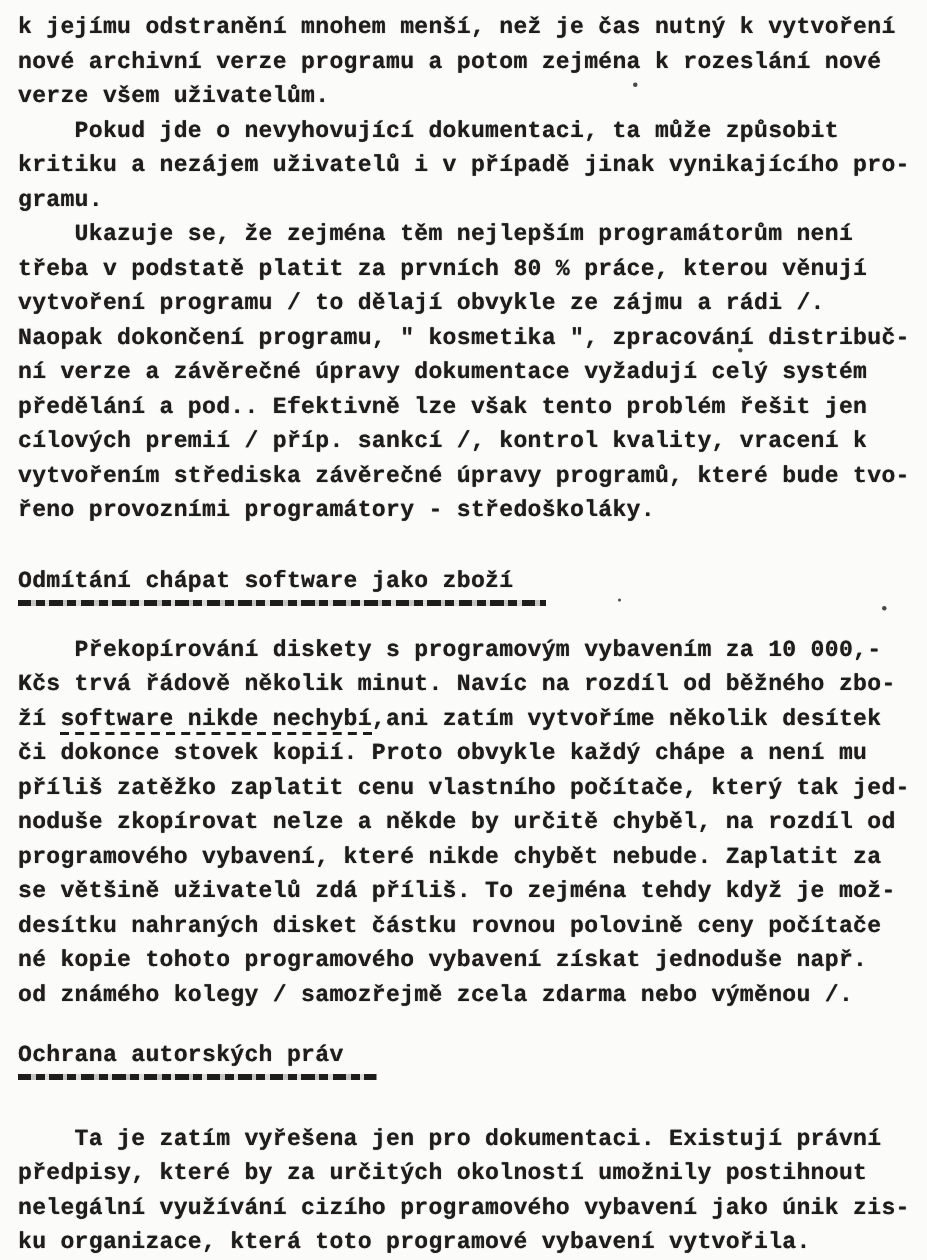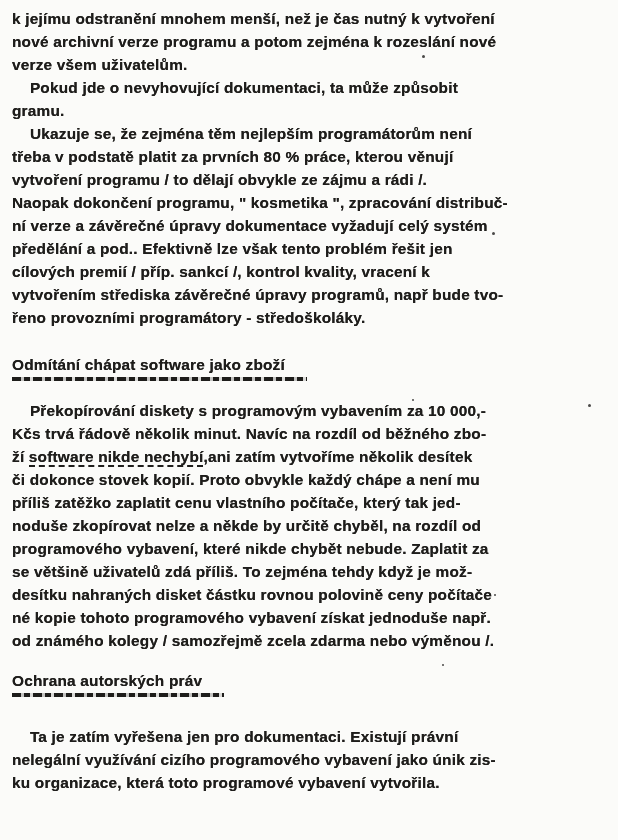--- a/index.html
+++ b/index.html
@@ -12,21 +12,21 @@
     width: 618px;
     height: 840px;
     background: var(--paper);
     overflow: hidden;
     position: relative;
   }
   .page {
     width: 618px;
     height: 840px;
     padding: 7px 6px 0 12px;
-    font-family: Liberation Sans, sans-serif;
+    font-family: Liberation Mono, monospace;
     font-weight: bold;
     font-size: 15.4px;
     line-height: 23px;
     letter-spacing: 0.2px;
     color: var(--ink);
     text-shadow: 0 0 0.6px rgba(30,29,27,0.85);
   }
   .para { margin: 0; }
   .line { white-space: pre; height: 23px; }
   .heading-block { margin-top: 24px; display: block; }
@@ -70,32 +70,33 @@
 <div class="page">
 
   <div class="para">
       <div class="line">k jejímu odstranění mnohem menší, než je čas nutný k vytvoření</div>
       <div class="line">nové archivní verze programu a potom zejména k rozeslání nové</div>
       <div class="line">verze všem uživatelům.</div>
     </div>
 
   <div class="para">
       <div class="line">    Pokud jde o nevyhovující dokumentaci, ta může způsobit</div>
+      <div class="line">kritiku a nezájem uživatelů i v případě jinak vynikajícího pro-</div>
       <div class="line">gramu.</div>
     </div>
 
   <div class="para">
       <div class="line">    Ukazuje se, že zejména těm nejlepším programátorům není</div>
       <div class="line">třeba v podstatě platit za prvních 80 % práce, kterou věnují</div>
       <div class="line">vytvoření programu / to dělají obvykle ze zájmu a rádi /.</div>
       <div class="line">Naopak dokončení programu, " kosmetika ", zpracování distribuč-</div>
       <div class="line">ní verze a závěrečné úpravy dokumentace vyžadují celý systém</div>
       <div class="line">předělání a pod.. Efektivně lze však tento problém řešit jen</div>
       <div class="line">cílových premií / příp. sankcí /, kontrol kvality, vracení k</div>
-      <div class="line">vytvořením střediska závěrečné úpravy programů, např bude tvo-</div>
+      <div class="line">vytvořením střediska závěrečné úpravy programů, které bude tvo-</div>
       <div class="line">řeno provozními programátory - středoškoláky.</div>
     </div>
 
   <div class="heading-block">
     <div class="heading-inner">
       <div class="heading-text">Odmítání chápat software jako zboží</div>
       <div class="heading-underline"></div>
     </div>
   </div>
 
@@ -119,20 +120,21 @@
 
   <div class="heading-block second">
     <div class="heading-inner">
       <div class="heading-text">Ochrana autorských práv</div>
       <div class="heading-underline"></div>
     </div>
   </div>
 
   <div class="para para-last">
       <div class="line">    Ta je zatím vyřešena jen pro dokumentaci. Existují právní</div>
+      <div class="line">předpisy, které by za určitých okolností umožnily postihnout</div>
       <div class="line">nelegální využívání cizího programového vybavení jako únik zis-</div>
       <div class="line">ku organizace, která toto programové vybavení vytvořila.</div>
     </div>
 
   <span class="speck s1"></span>
   <span class="speck s2"></span>
   <span class="speck s3"></span>
   <span class="speck s4"></span>
   <span class="speck s5"></span>
   <span class="speck s6"></span>

